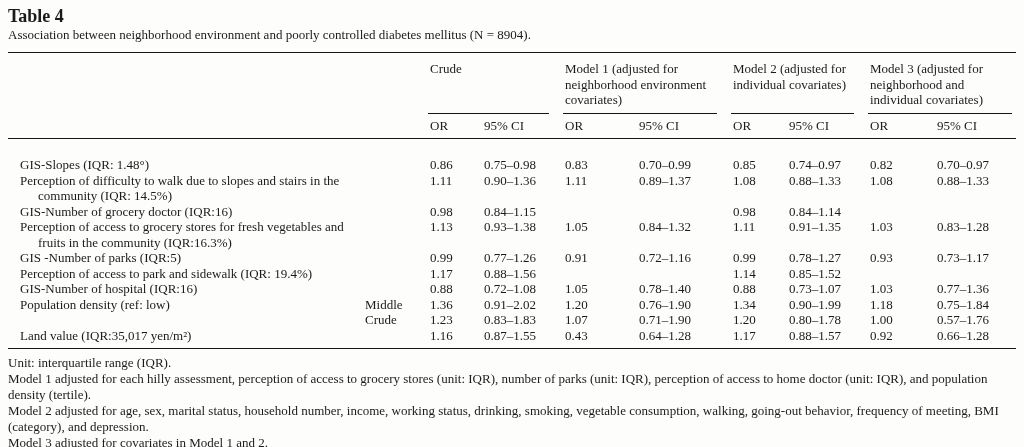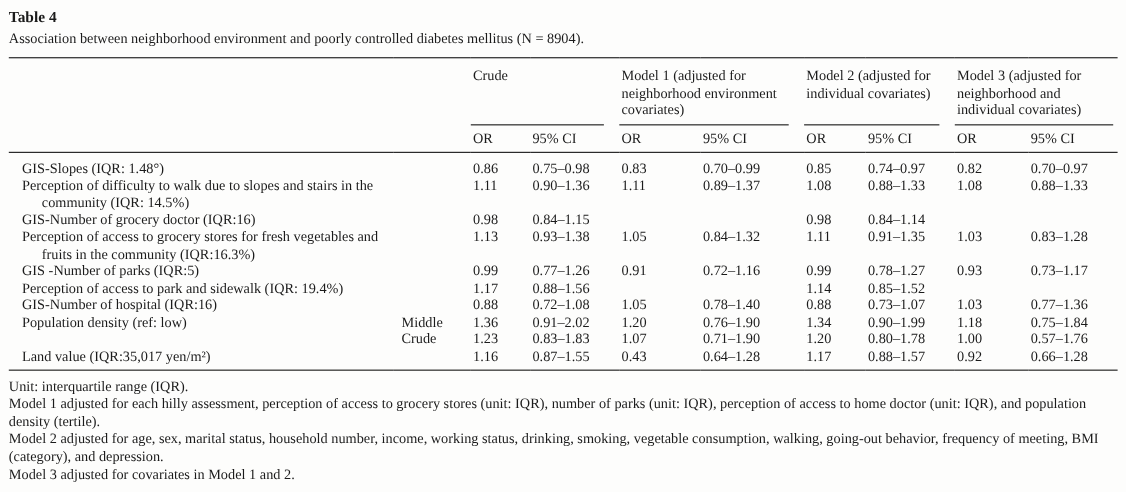--- a/index.html
+++ b/index.html
@@ -10,21 +10,21 @@
     background: #fdfdfc;
     color: #1b1b1b;
     font-family: "Liberation Serif", "DejaVu Serif", serif;
     font-size: 13px;
     line-height: 15.5px;
   }
   .page { padding: 9px 8px 0 8px; }
 
   .table-label {
     font-weight: bold;
-    font-size: 14px;
+    font-size: 18px;
     margin: 0 0 2px 0;
   }
   .table-caption { margin: 0 0 10px 0; }
 
   table.stats {
     width: 1008px;
     border-collapse: collapse;
     table-layout: fixed;
     border-top: 1.5px solid #151515;
     border-bottom: 1.5px solid #151515;
@@ -54,21 +54,21 @@
   tr.subhead-row th {
     padding: 4px 2px 5px 2px;
     border-bottom: 1px solid #151515;
   }
 
   td {
     vertical-align: top;
     padding: 0 2px 0 2px;
     height: 15.5px;
   }
-  tr.first-body td { padding-top: 6px; }
+  tr.first-body td { padding-top: 18px; }
   tr.last-body td { padding-bottom: 5px; }
   td.lbl { padding-left: 30px; text-indent: -18px; }
   td.sub { padding-left: 7px; }
 
   .footnotes { margin-top: 6px; width: 1008px; }
   .footnotes p { margin: 0; line-height: 16px; }
 </style>
 </head>
 <body>
 

